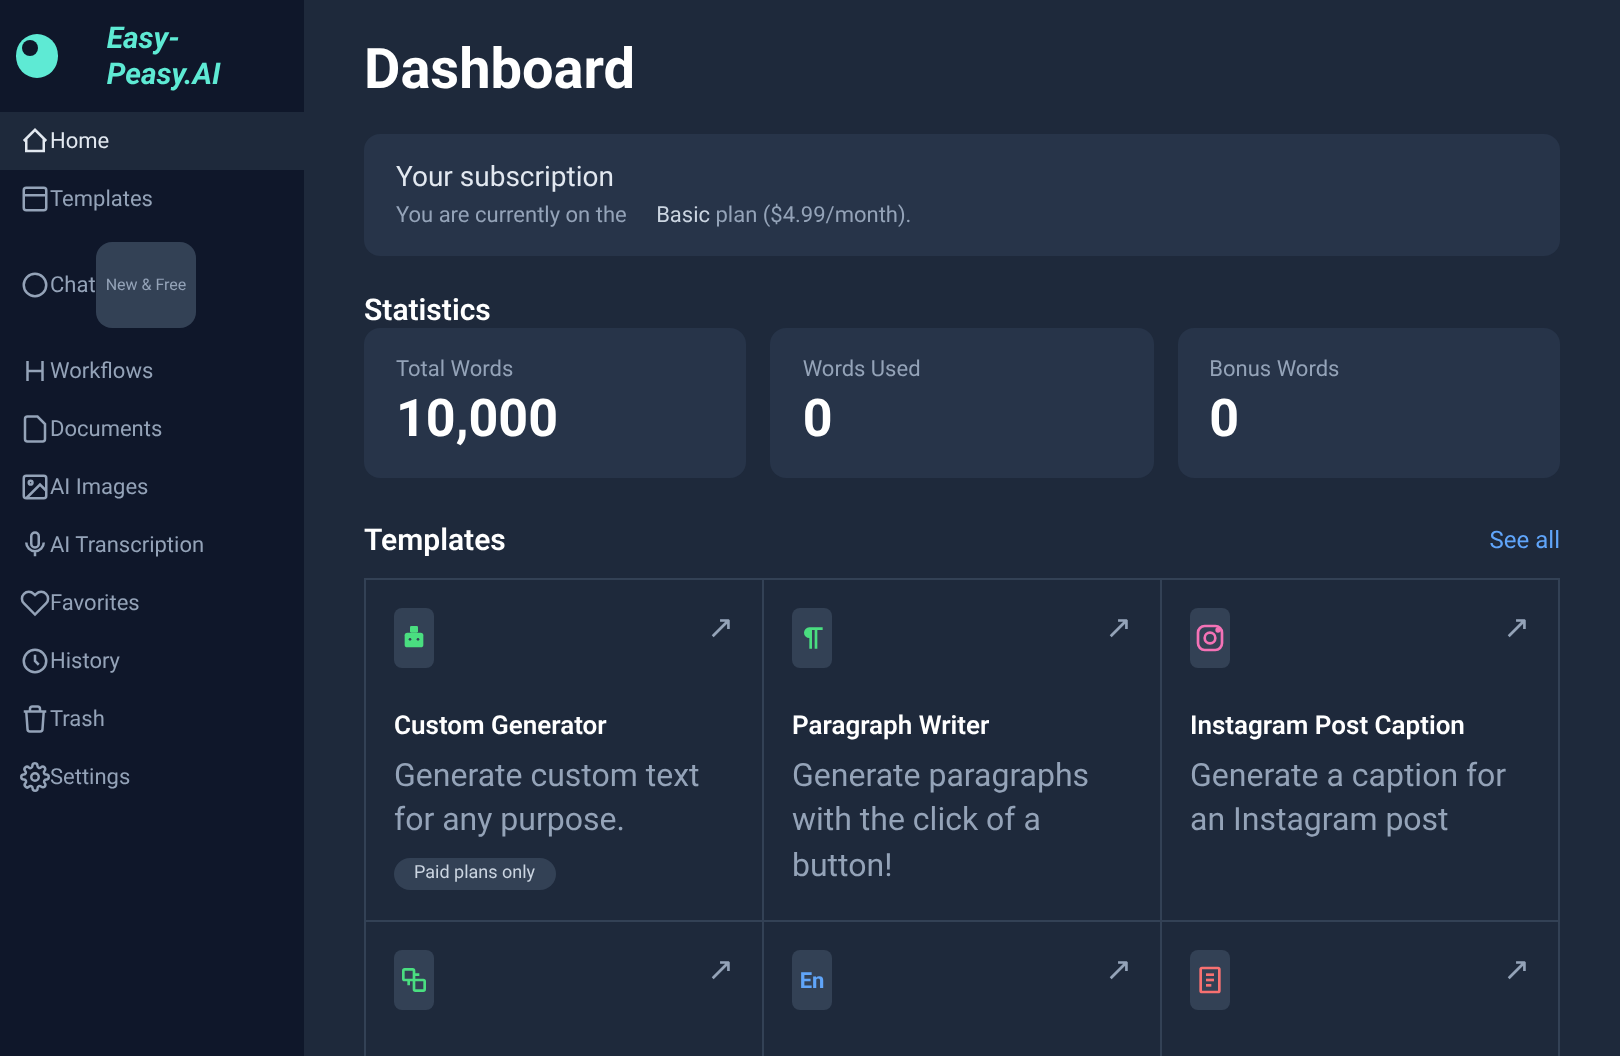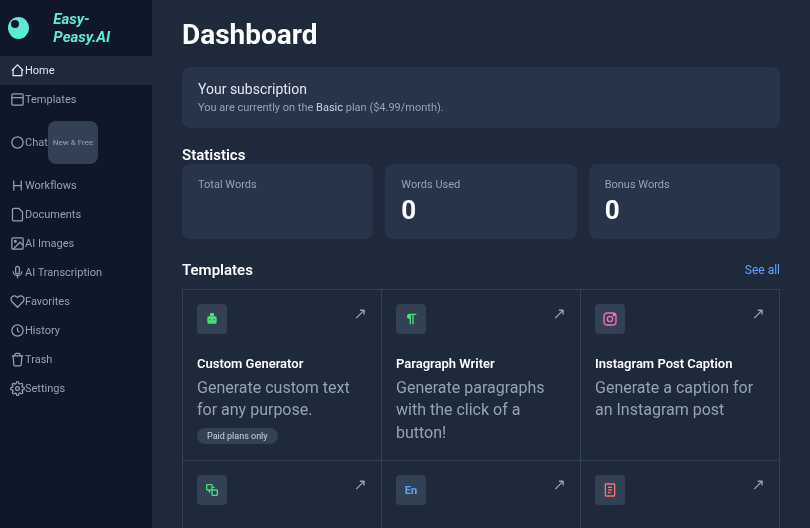--- a/index.html
+++ b/index.html
@@ -101,20 +101,21 @@
       font-size: 14px;
       color: #e2e8f0;
       margin-bottom: 4px;
     }
     .sub-desc {
       font-size: 11px;
       color: #94a3b8;
     }
     .sub-desc .plan {
       color: #cbd5e1;
+      margin-left: 12px;
     }
     .section-header {
       font-size: 15px;
       font-weight: 600;
       color: #fff;
       margin-bottom: 0;
     }
     .stats {
       display: flex;
       gap: 12px;
@@ -153,21 +154,21 @@
       border-top: 1px solid #334155;
       border-left: 1px solid #334155;
     }
     .template-card {
       border-right: 1px solid #334155;
       border-bottom: 1px solid #334155;
       padding: 14px;
       position: relative;
     }
     .template-icon {
-      width: 30px;
+      width: 20px;
       height: 30px;
       background: #334155;
       border-radius: 4px;
       display: flex;
       align-items: center;
       justify-content: center;
       margin-bottom: 22px;
     }
     .template-arrow {
       position: absolute;
@@ -297,20 +298,21 @@
     <div class="sub-title">Your subscription</div>
     <div class="sub-desc">
       <span>You are currently on the </span><span class="plan">Basic</span><span> plan ($4.99/month).</span>
     </div>
   </div>
 
   <h2 class="section-header">Statistics</h2>
   <div class="stats">
     <div class="stat-card">
       <div class="stat-label">Total Words</div>
+      <div class="stat-value">10,000</div>
     </div>
     <div class="stat-card">
       <div class="stat-label">Words Used</div>
       <div class="stat-value">0</div>
     </div>
     <div class="stat-card">
       <div class="stat-label">Bonus Words</div>
       <div class="stat-value">0</div>
     </div>
   </div>

